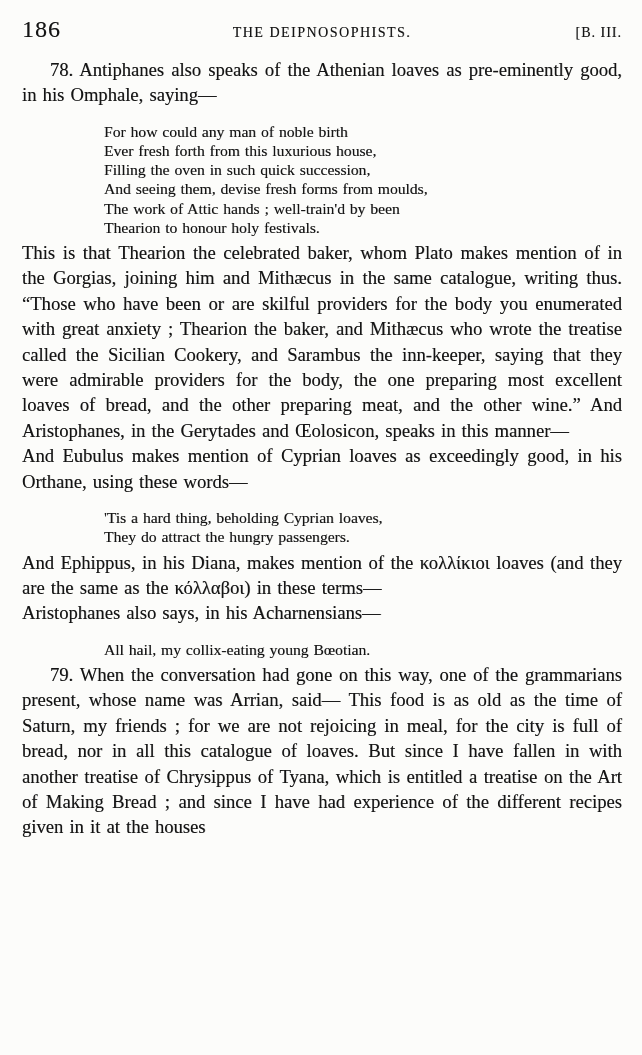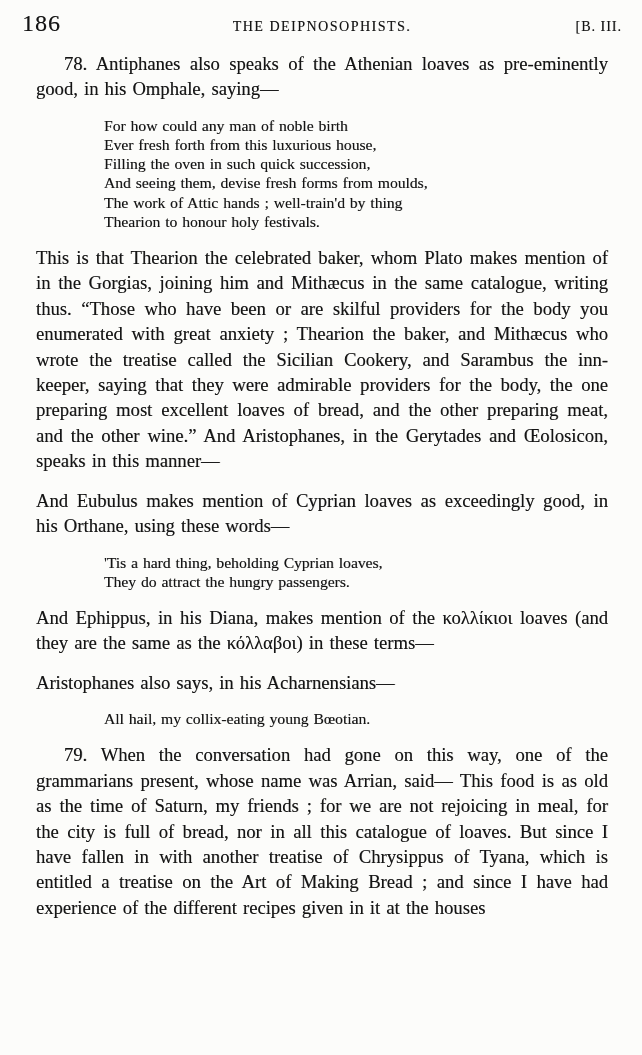--- a/index.html
+++ b/index.html
@@ -9,21 +9,21 @@
   }
   .page {
     position: relative;
     width: 642px;
     height: 1055px;
     margin: 0 auto;
     background: #fcfcfa;
     color: #141414;
     font-family: "Liberation Serif", "DejaVu Serif", serif;
     box-sizing: border-box;
-    padding: 10px 20px 0 22px;
+    padding: 16px 20px 0 22px;
     overflow: hidden;
     text-shadow: 0.35px 0.35px 0 rgba(20,20,20,0.45);
   }
   
   .running-head {
     display: flex;
     align-items: baseline;
     margin-bottom: 14px;
   }
   .folio {
@@ -41,29 +41,29 @@
     width: 110px;
     text-align: right;
     font-size: 14px;
     letter-spacing: 1px;
   }
   
   .prose {
     font-size: 18.6px;
     line-height: 25.4px;
     text-align: justify;
-    margin: 14px;
+    margin: 0;
     word-spacing: 1.5px;
   }
   .prose.first-indent {
     text-indent: 28px;
   }
   
   .verse {
-    margin: 6px 0 3px 82px;
+    margin: 14px 0 3px 82px;
     font-size: 15.6px;
     line-height: 19.2px;
     word-spacing: 1px;
   }
   .verse-line {
     white-space: nowrap;
   }
 </style>
 </head>
 <body>
@@ -76,21 +76,21 @@
     <span class="book-ref">[B. III.</span>
   </div>
 
   <p class="prose first-indent">78. Antiphanes also speaks of the Athenian loaves as pre-eminently good, in his Omphale, saying—</p>
 
   <div class="verse">
     <div class="verse-line">For how could any man of noble birth</div>
     <div class="verse-line">Ever fresh forth from this luxurious house,</div>
     <div class="verse-line">Filling the oven in such quick succession,</div>
     <div class="verse-line">And seeing them, devise fresh forms from moulds,</div>
-    <div class="verse-line">The work of Attic hands ; well-train'd by thing</div>
+    <div class="verse-line">The work of Attic hands ; well-train'd by been</div>
     <div class="verse-line">Thearion to honour holy festivals.</div>
   </div>
 
   <p class="prose">This is that Thearion the celebrated baker, whom Plato makes mention of in the Gorgias, joining him and Mithæcus in the same catalogue, writing thus. “Those who have been or are skilful providers for the body you enumerated with great anxiety ; Thearion the baker, and Mithæcus who wrote the treatise called the Sicilian Cookery, and Sarambus the inn-keeper, saying that they were admirable providers for the body, the one preparing most excellent loaves of bread, and the other preparing meat, and the other wine.”  And Aristophanes, in the Gerytades and Œolosicon, speaks in this manner—</p>
 
 
   <p class="prose">And Eubulus makes mention of Cyprian loaves as exceedingly good, in his Orthane, using these words—</p>
 
   <div class="verse">
     <div class="verse-line">'Tis a hard thing, beholding Cyprian loaves,</div>

